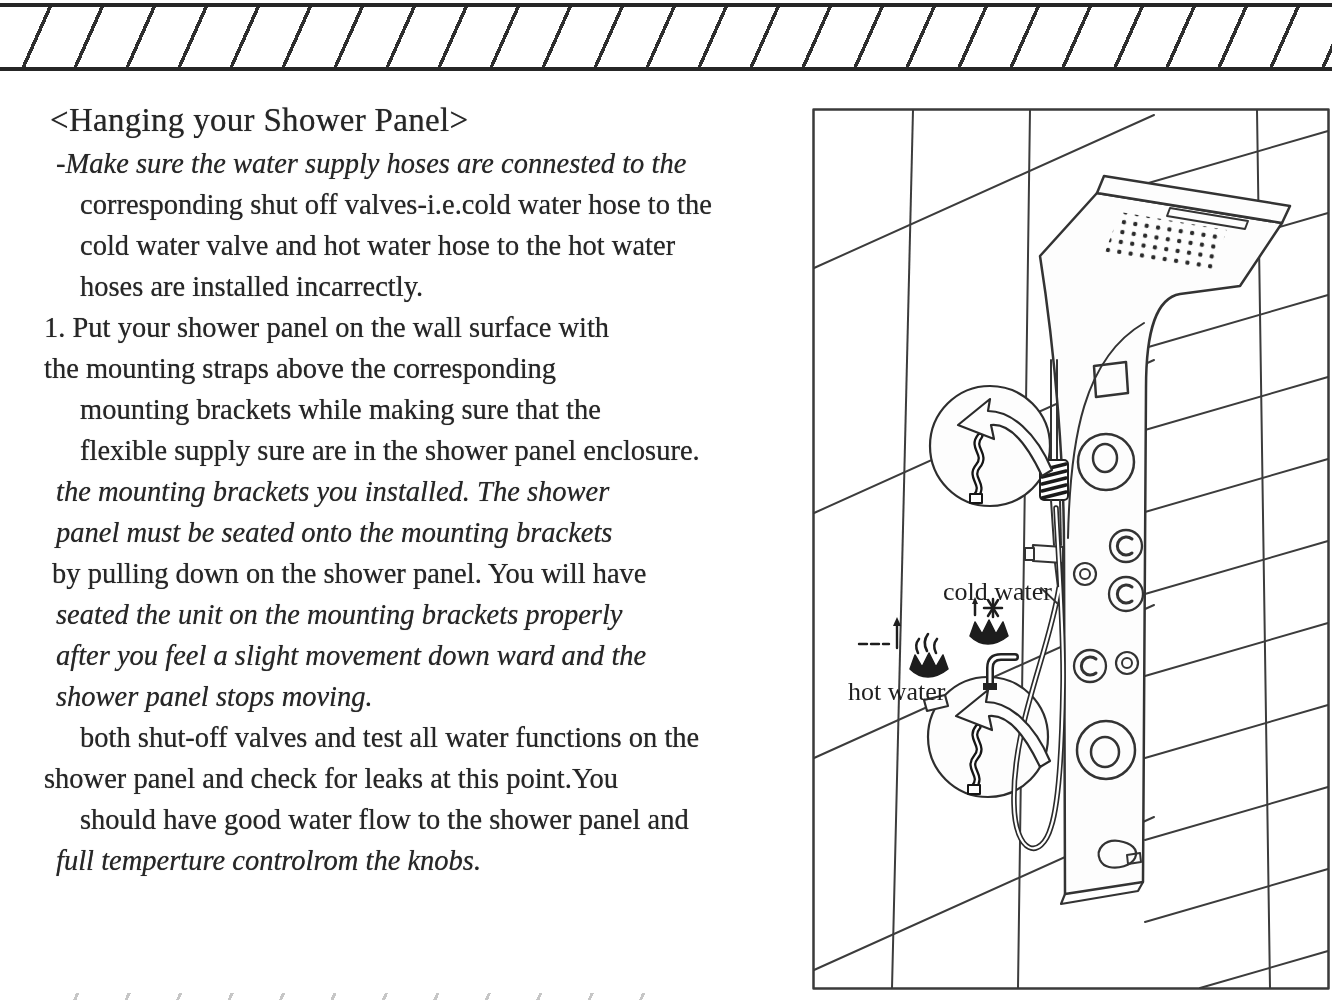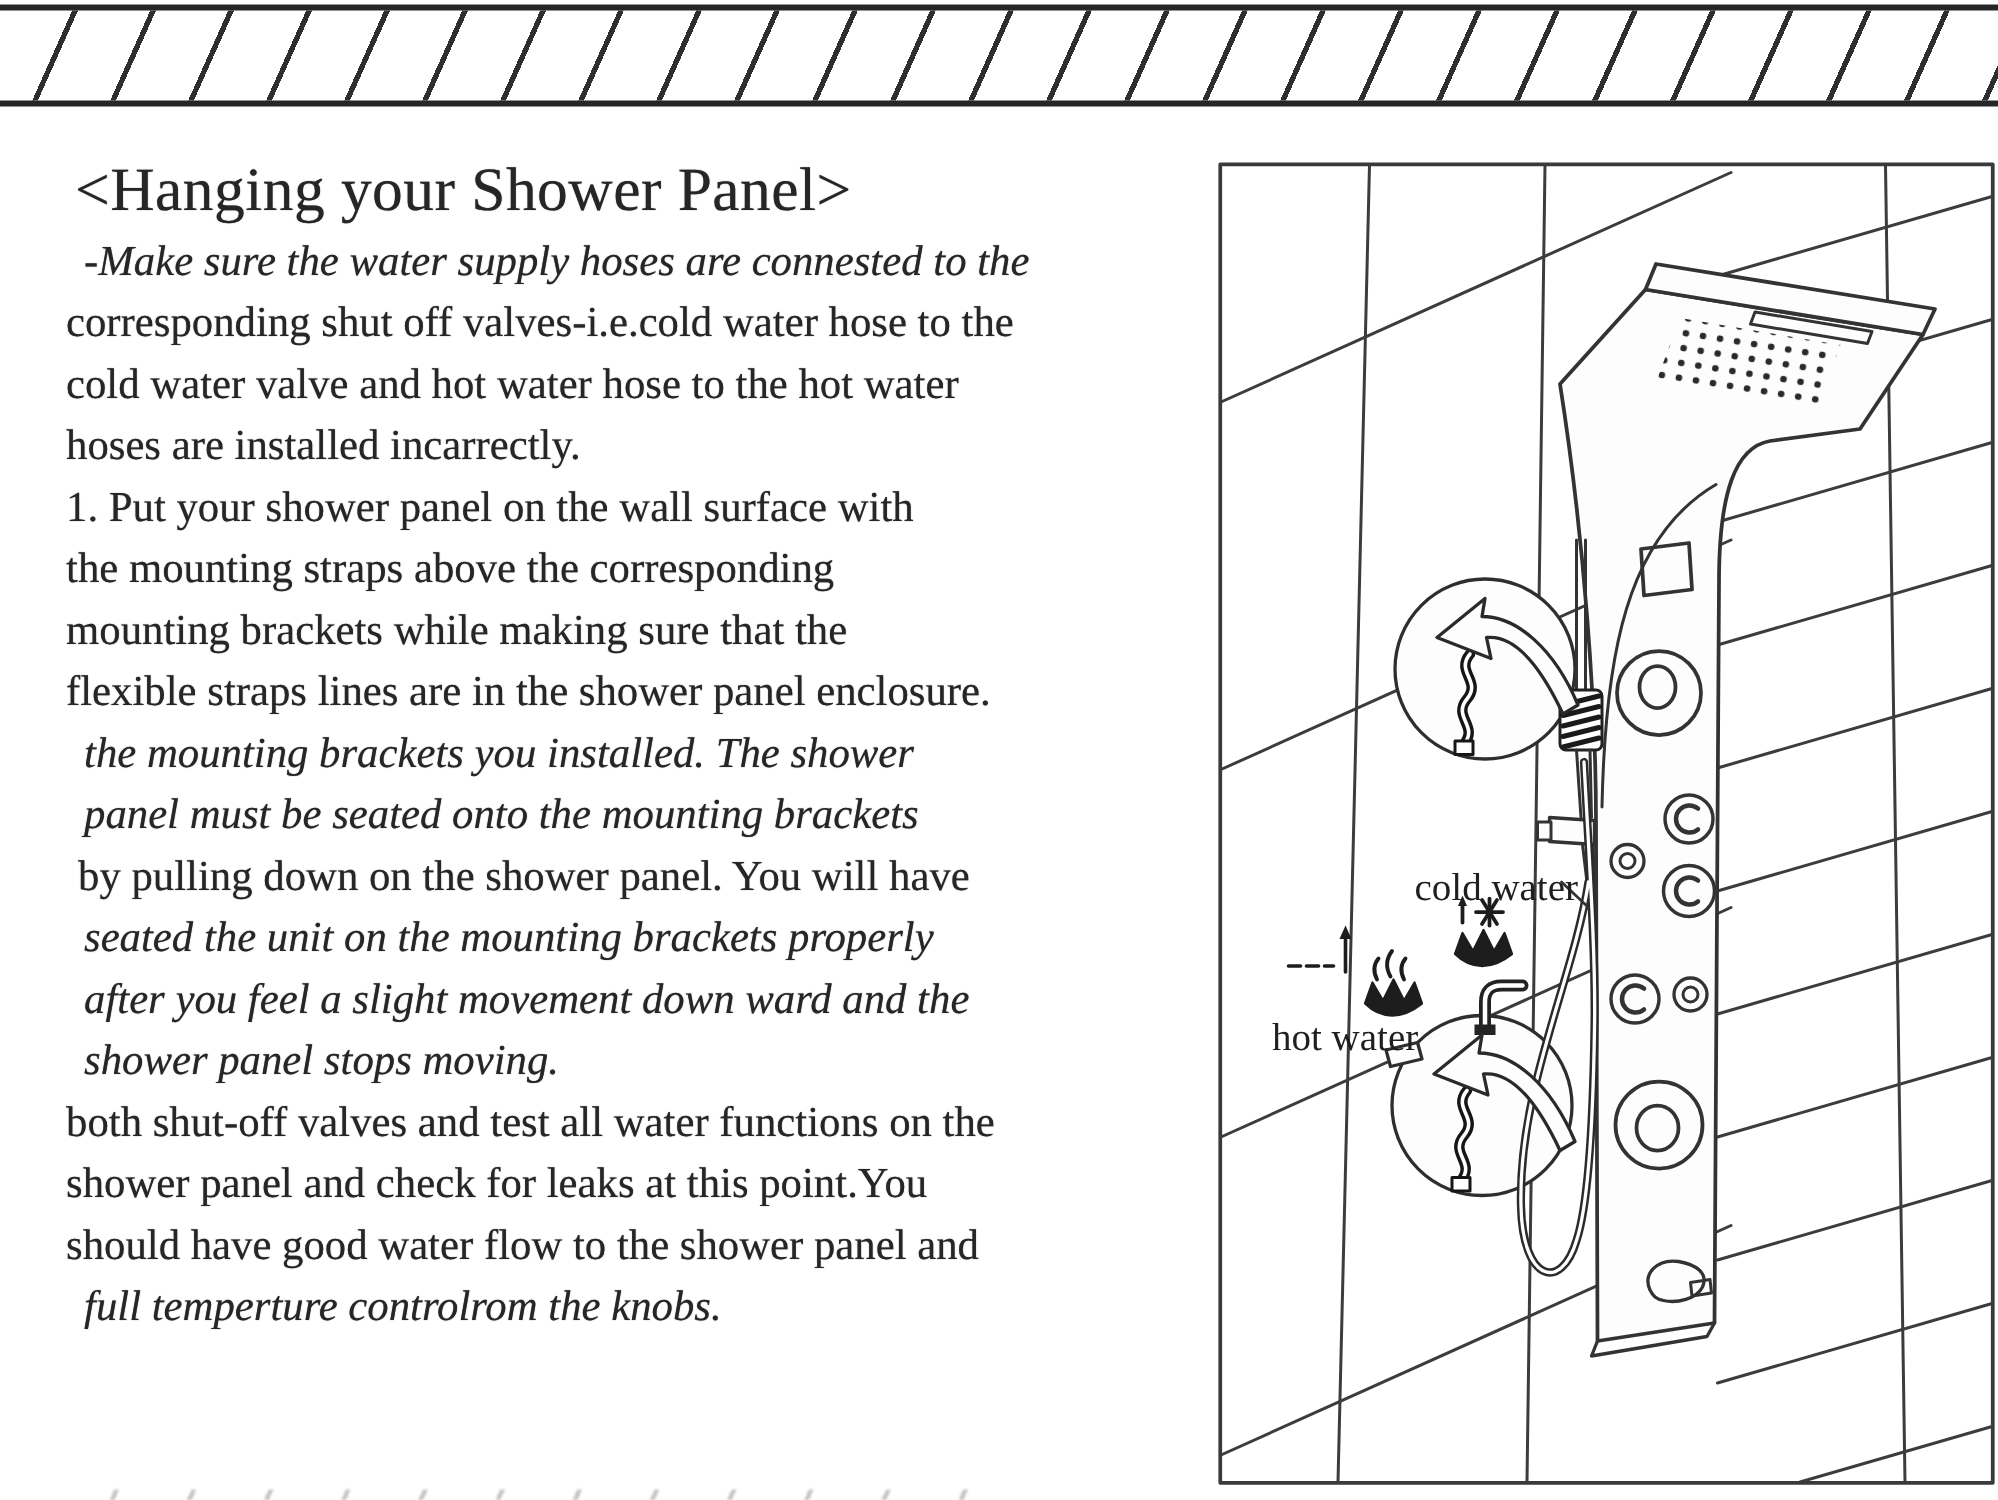--- a/index.html
+++ b/index.html
@@ -16,44 +16,44 @@
   .hatch-bottom-sliver {
     position:absolute; left:28px; top:993px; width:640px; height:7px;
     background:repeating-linear-gradient(114deg, #ffffff 0 44px, #8f8f8f 44px 47px);
     opacity:.5; filter:blur(.6px);
   }
   .instructions {
     position:absolute; left:44px; top:102px; width:756px;
     color:#262626; text-shadow:0 0 .7px rgba(38,38,38,.72);
   }
   .instructions h1 {
-    font-size:41px; font-weight:400; margin:0 0 4px 6px; letter-spacing:.3px;
-  }
-  .line { font-size:28.5px; line-height:41px; white-space:nowrap; }
+    font-size:33px; font-weight:400; margin:0 0 4px 6px; letter-spacing:.3px;
+  }
+  .line { font-size:28.5px; line-height:41px; white-space:nowrap;margin-left:36px; }
   .i1 { margin-left:12px;font-style:italic; }
   .i2 { margin-left:8px; }
   .i3 { margin-left:0; }
   .figure { position:absolute; left:812px; top:108px; width:518px; height:684px; }
   svg .lbl { font-family:"Liberation Serif", serif; font-size:26px; fill:#1f1f1f; }
 </style>
 </head>
 <body>
 
 <div class="hatch-top"></div>
 
 <div class="instructions">
   <h1>&lt;Hanging your Shower Panel&gt;</h1>
   <div class="line i1">-Make sure the water supply hoses are connested to the</div>
   <div class="line">corresponding shut off valves-i.e.cold water hose to the</div>
   <div class="line">cold water valve and hot water hose to the hot water</div>
   <div class="line">hoses are installed incarrectly.</div>
   <div class="line i3">1. Put your shower panel on the wall surface with</div>
   <div class="line i3">the mounting straps above the corresponding</div>
   <div class="line">mounting brackets while making sure that the</div>
-  <div class="line">flexible straps lines are in the shower panel enclosure.</div>
+  <div class="line">flexible supply sure are in the shower panel enclosure.</div>
   <div class="line i1">the mounting brackets you installed. The shower</div>
   <div class="line i1">panel must be seated onto the mounting brackets</div>
   <div class="line i2">by pulling down on the shower panel. You will have</div>
   <div class="line i1">seated the unit on the mounting brackets properly</div>
   <div class="line i1">after you feel a slight movement down ward and the</div>
   <div class="line i1">shower panel stops moving.</div>
   <div class="line">both shut-off valves and test all water functions on the</div>
   <div class="line i3">shower panel and check for leaks at this point.You</div>
   <div class="line">should have good water flow to the shower panel and</div>
   <div class="line i1">full temperture controlrom the knobs.</div>

